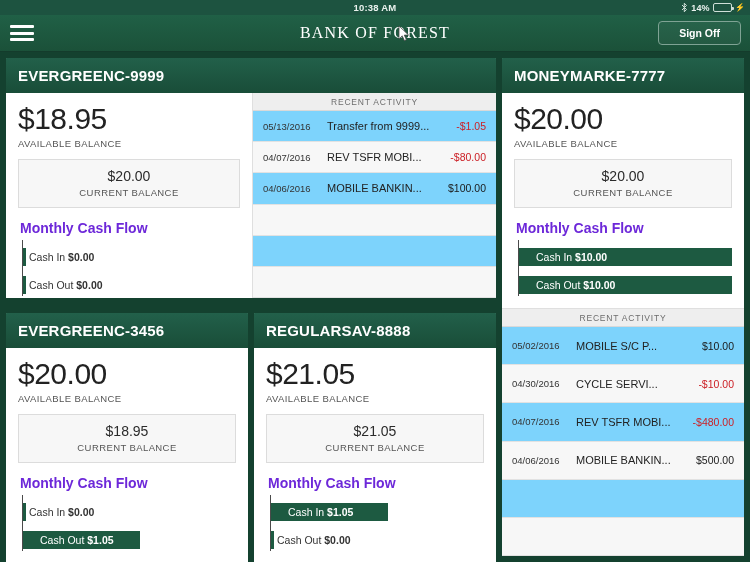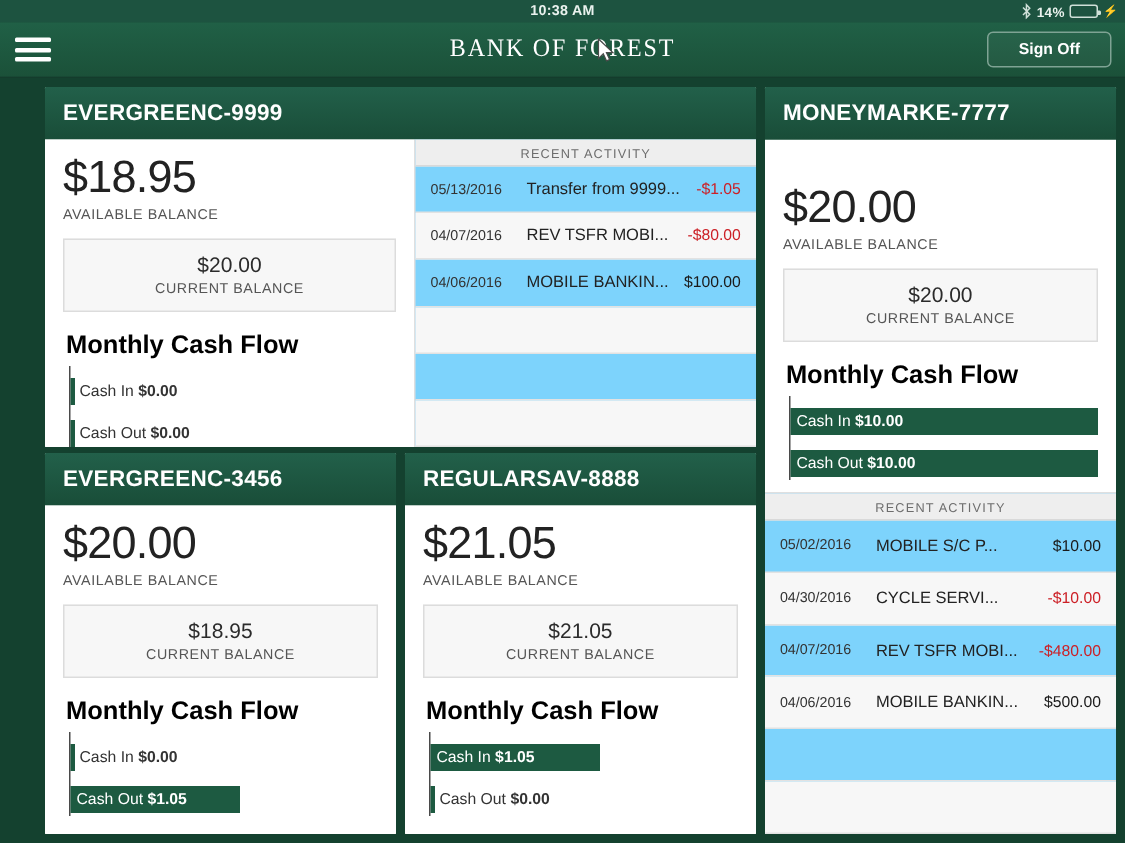--- a/index.html
+++ b/index.html
@@ -83,21 +83,21 @@
     cursor: pointer;
   }
   .cursor-arrow { position: absolute; left: 398px; top: 25px; z-index: 50; }
 
   
   .board {
     padding: 6px;
     display: flex; gap: 6px;
     height: calc(562px - 52px);
   }
-  .col-left { width: 494px; display: flex; flex-direction: column; gap: 4px; margin-left: 24px; }
+  .col-left { width: 494px; display: flex; flex-direction: column; gap: 15px; }
   .col-right { width: 244px; }
 
   .row-top { height: 240px; display: flex; }
   .row-bot { flex: 1; display: flex; gap: 6px; }
 
   .card {
     background: #ffffff;
     display: flex; flex-direction: column;
     overflow: hidden;
     border-radius: 1px;
@@ -130,40 +130,40 @@
   }
   .current-box {
     border: 1px solid #dcdcdc; background: #f7f7f7;
     text-align: center; padding: 8px 4px 9px 4px;
     margin-bottom: 12px;
   }
   .cur-amt { font-size: 14px; color: #2b2b2b; }
   .cur-label { font-size: 9.5px; color: #555; letter-spacing: .4px; margin-top: 3px; }
 
   .cashflow-title {
-    font-size: 17px; font-weight: bold; color: #000000;
+    font-size: 14px; font-weight: bold; color: #6d28d9;
     margin-bottom: 4px; margin-left: 2px;
   }
   .chart {
     position: relative;
     flex: 1; min-height: 60px;
     padding-left: 4px;
   }
   .axis {
     position: absolute; left: 4px; top: 0; bottom: 4px;
     width: 1px; background: #4a4a4a;
   }
   .bars { position: absolute; left: 5px; right: 0; top: 8px; display: flex; flex-direction: column; gap: 10px; }
   .bar {
     height: 18px;
     background: #1d5a41;
     display: flex; align-items: center;
     color: #ffffff;
     font-size: 10.5px;
-    padding-left: 4px;
+    padding-left: 17px;
     white-space: nowrap;
     min-width: 3px;
   }
   .bar.zero {
     background: #1d5a41;
     width: 3px !important;
     padding-left: 0;
     overflow: visible;
   }
   .bar.zero .bar-text {
@@ -200,21 +200,21 @@
     min-height: 0;
   }
   .act-row.alt { background: #f7f7f7; }
   .act-date { width: 64px; flex: 0 0 64px; color: #333; font-size: 9.5px; }
   .act-desc { flex: 1; color: #222; font-size: 11px; overflow: hidden; white-space: nowrap; text-overflow: ellipsis; }
   .act-amt { text-align: right; font-size: 10.5px; white-space: nowrap; }
   .act-amt.neg { color: #cc2026; }
   .act-amt.pos { color: #1a1a1a; }
 
   
-  .card-tall { height: 100%; display: flex; flex-direction: column; gap: 20px; }
+  .card-tall { height: 100%; display: flex; flex-direction: column; }
   .card-tall .card-body { flex-direction: column; }
   .card-tall .summary { flex: 0 0 auto; }
   .card-tall .activity { border-left: none; border-top: 1px solid #dfdfdf; }
 </style>
 </head>
 <body>
 
 <div class="status-bar">
   <div class="status-time">10:38 AM</div>
   <div class="status-right">

